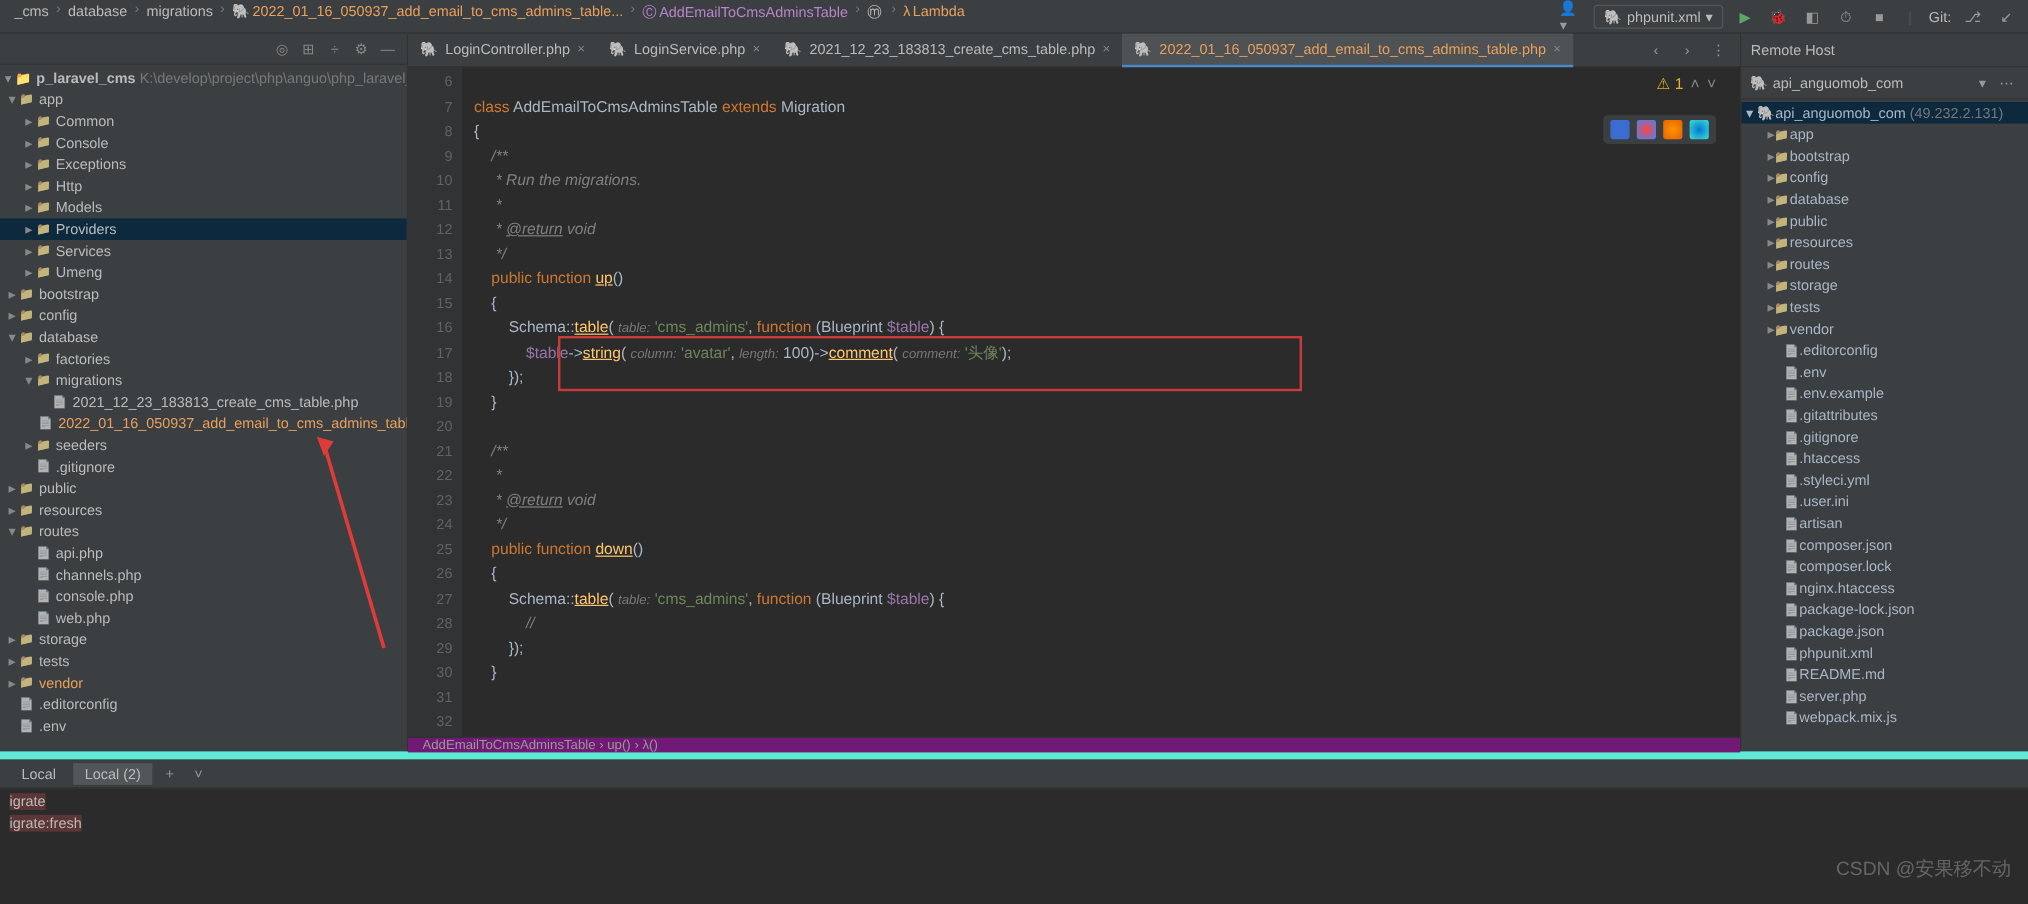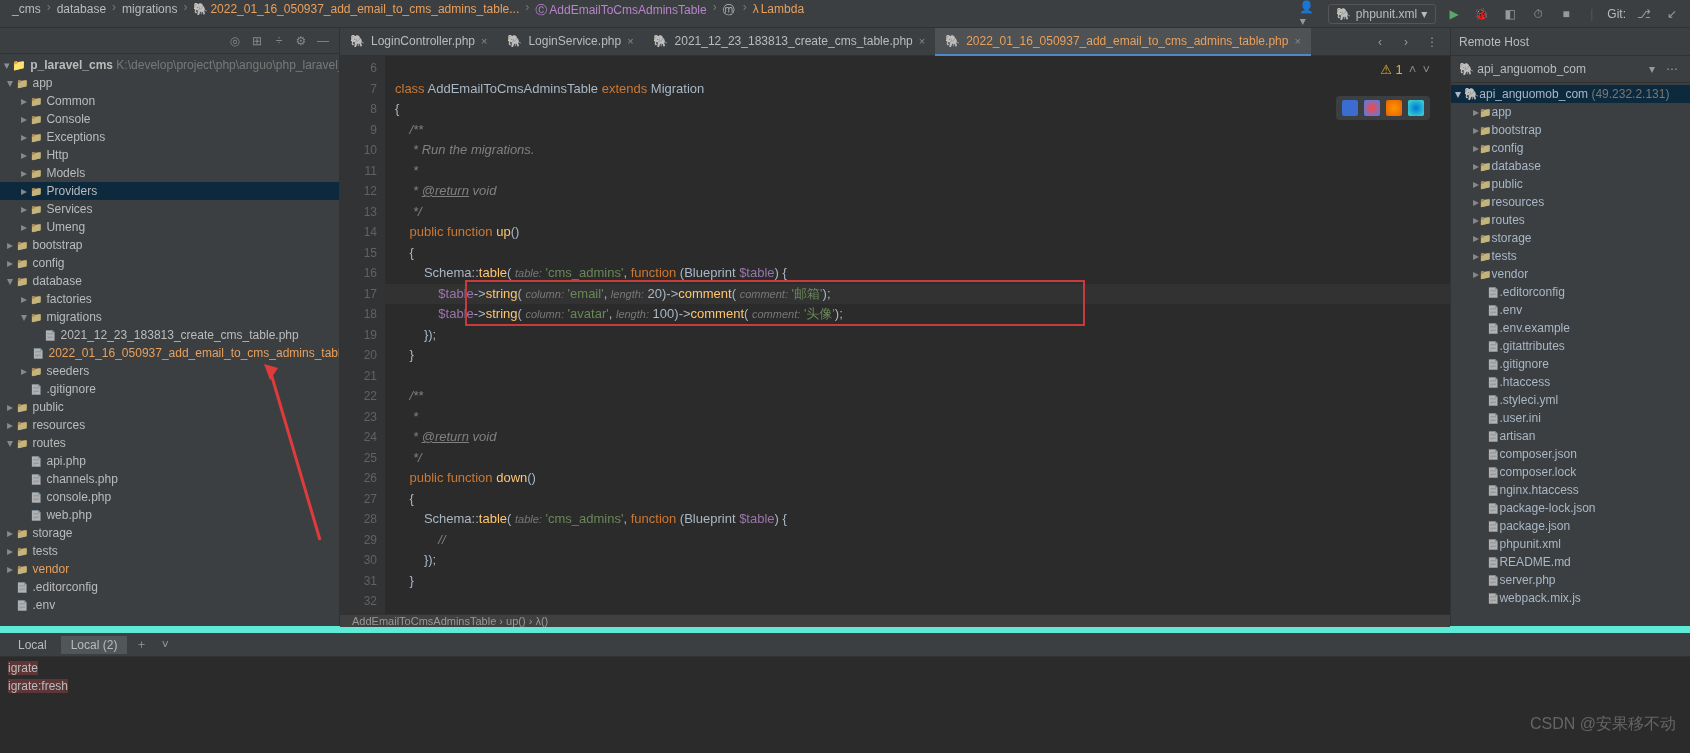--- a/index.html
+++ b/index.html
@@ -40,36 +40,36 @@
 .tab.active { background: #4e5254; border-bottom-color: #4a88c7; }
 .tab-orange { color: #e8a05e; }
 .tab-close { color: #888; font-size: 11px; }
 .tab-nav { margin-left: auto; display: flex; padding: 0 8px; gap: 6px; }
 
 .editor-body { flex: 1; display: flex; position: relative; }
 .gutter { width: 45px; background: #313335; color: #606366; text-align: right; padding: 2px 8px 2px 2px; font-family: 'Consolas', monospace; font-size: 12px; line-height: 20.5px; }
 .code { flex: 1; font-family: 'Consolas', monospace; font-size: 13px; line-height: 20.5px; padding: 2px 0; position: relative; }
 .code-line { height: 20.5px; white-space: pre; padding-left: 10px; }
 .kw { color: #cc7832; }
-.fn { color: #ffc66d; }
+.fn { color: #ffc66d; text-decoration: underline; }
 .str { color: #6a8759; }
 .cm { color: #808080; font-style: italic; }
 .return-tag { color: #808080; font-style: italic; text-decoration: underline; }
 .var { color: #9876aa; }
 .cls { color: #a9b7c6; }
 .hint { color: #787878; font-size: 11px; font-style: italic; }
 .caret-line { background: #323232; }
 .red-box { position: absolute; border: 2px solid #c93a3a; pointer-events: none; }
 
 .inspection-widget { position: absolute; top: 4px; right: 20px; color: #888; display: flex; align-items: center; gap: 6px; }
 .warn-count { color: #e2b32a; }
 .browser-icons { position: absolute; top: 40px; right: 20px; display: flex; gap: 6px; background: #3c3f41; padding: 4px 6px; border-radius: 4px; }
 .bicon { width: 16px; height: 16px; border-radius: 2px; }
 
-.breadcrumb-2 { height: 22px; background: #404040; display: flex; align-items: center; padding: 0 12px; font-size: 11px; color: #999; border-top: 1px solid #323232; }
+.breadcrumb-2 { height: 22px; background: #701a75; display: flex; align-items: center; padding: 0 12px; font-size: 11px; color: #999; border-top: 1px solid #323232; }
 
 .remote-panel { width: 240px; background: #3c3f41; border-left: 1px solid #323232; display: flex; flex-direction: column; }
 .remote-header { height: 28px; display: flex; align-items: center; padding: 0 8px; border-bottom: 1px solid #323232; color: #bbb; font-size: 12px; }
 .remote-toolbar { height: 27px; display: flex; align-items: center; padding: 0 8px; border-bottom: 1px solid #323232; }
 .remote-title { color: #bbb; flex: 1; }
 .remote-tree { flex: 1; overflow-y: auto; padding: 2px 0; }
 .rt-item { display: flex; align-items: center; height: 18px; padding: 0 4px; font-size: 12px; cursor: pointer; }
 .rt-item.selected { background: #0d293e; }
 .rt-ip { color: #787878; }
 
@@ -373,21 +373,20 @@
           <div class="code-line"><span class="kw">class </span><span class="cls">AddEmailToCmsAdminsTable</span> <span class="kw">extends </span><span class="cls">Migration</span></div>
           <div class="code-line">{</div>
           <div class="code-line">    <span class="cm">/**</span></div>
           <div class="code-line">     <span class="cm">* Run the migrations.</span></div>
           <div class="code-line">     <span class="cm">*</span></div>
           <div class="code-line">     <span class="cm">* </span><span class="return-tag">@return</span><span class="cm"> void</span></div>
           <div class="code-line">     <span class="cm">*/</span></div>
           <div class="code-line">    <span class="kw">public function </span><span class="fn">up</span>()</div>
           <div class="code-line">    {</div>
           <div class="code-line">        <span class="cls">Schema::</span><span class="fn">table</span>( <span class="hint">table:</span> <span class="str">'cms_admins'</span>, <span class="kw">function </span>(<span class="cls">Blueprint </span><span class="var">$table</span>) {</div>
-          <div class="code-line caret-line">            <span class="var">$table</span>-&gt;<span class="fn">string</span>( <span class="hint">column:</span> <span class="str">'email'</span>, <span class="hint">length:</span> <span class="cls">20</span>)-&gt;<span class="fn">comment</span>( <span class="hint">comment:</span> <span class="str">'邮箱'</span>);</div>
           <div class="code-line">            <span class="var">$table</span>-&gt;<span class="fn">string</span>( <span class="hint">column:</span> <span class="str">'avatar'</span>, <span class="hint">length:</span> <span class="cls">100</span>)-&gt;<span class="fn">comment</span>( <span class="hint">comment:</span> <span class="str">'头像'</span>);</div>
           <div class="code-line">        });</div>
           <div class="code-line">    }</div>
           <div class="code-line"></div>
           <div class="code-line">    <span class="cm">/**</span></div>
           <div class="code-line">     <span class="cm">*</span></div>
           <div class="code-line">     <span class="cm">* </span><span class="return-tag">@return</span><span class="cm"> void</span></div>
           <div class="code-line">     <span class="cm">*/</span></div>
           <div class="code-line">    <span class="kw">public function </span><span class="fn">down</span>()</div>
           <div class="code-line">    {</div>

